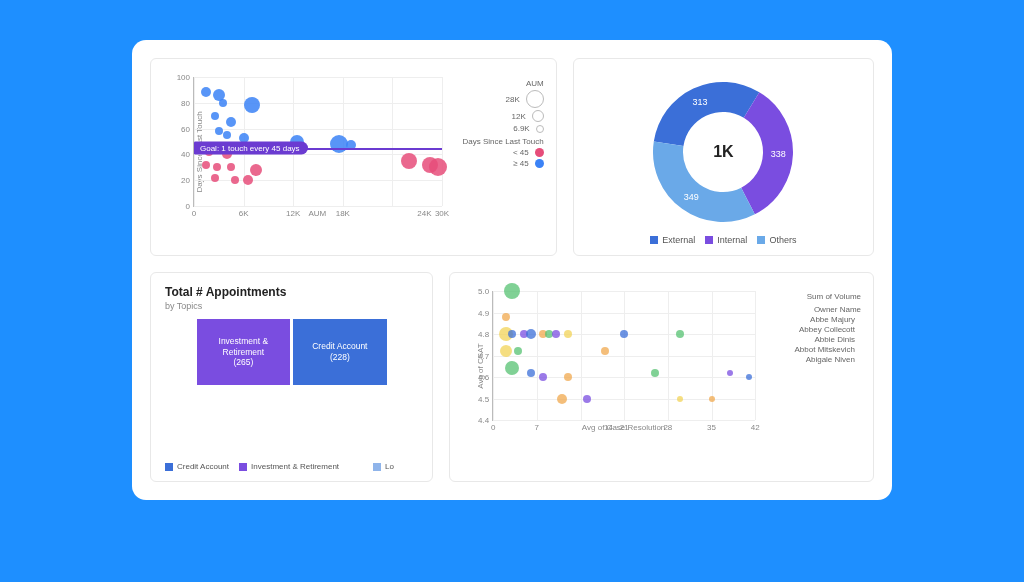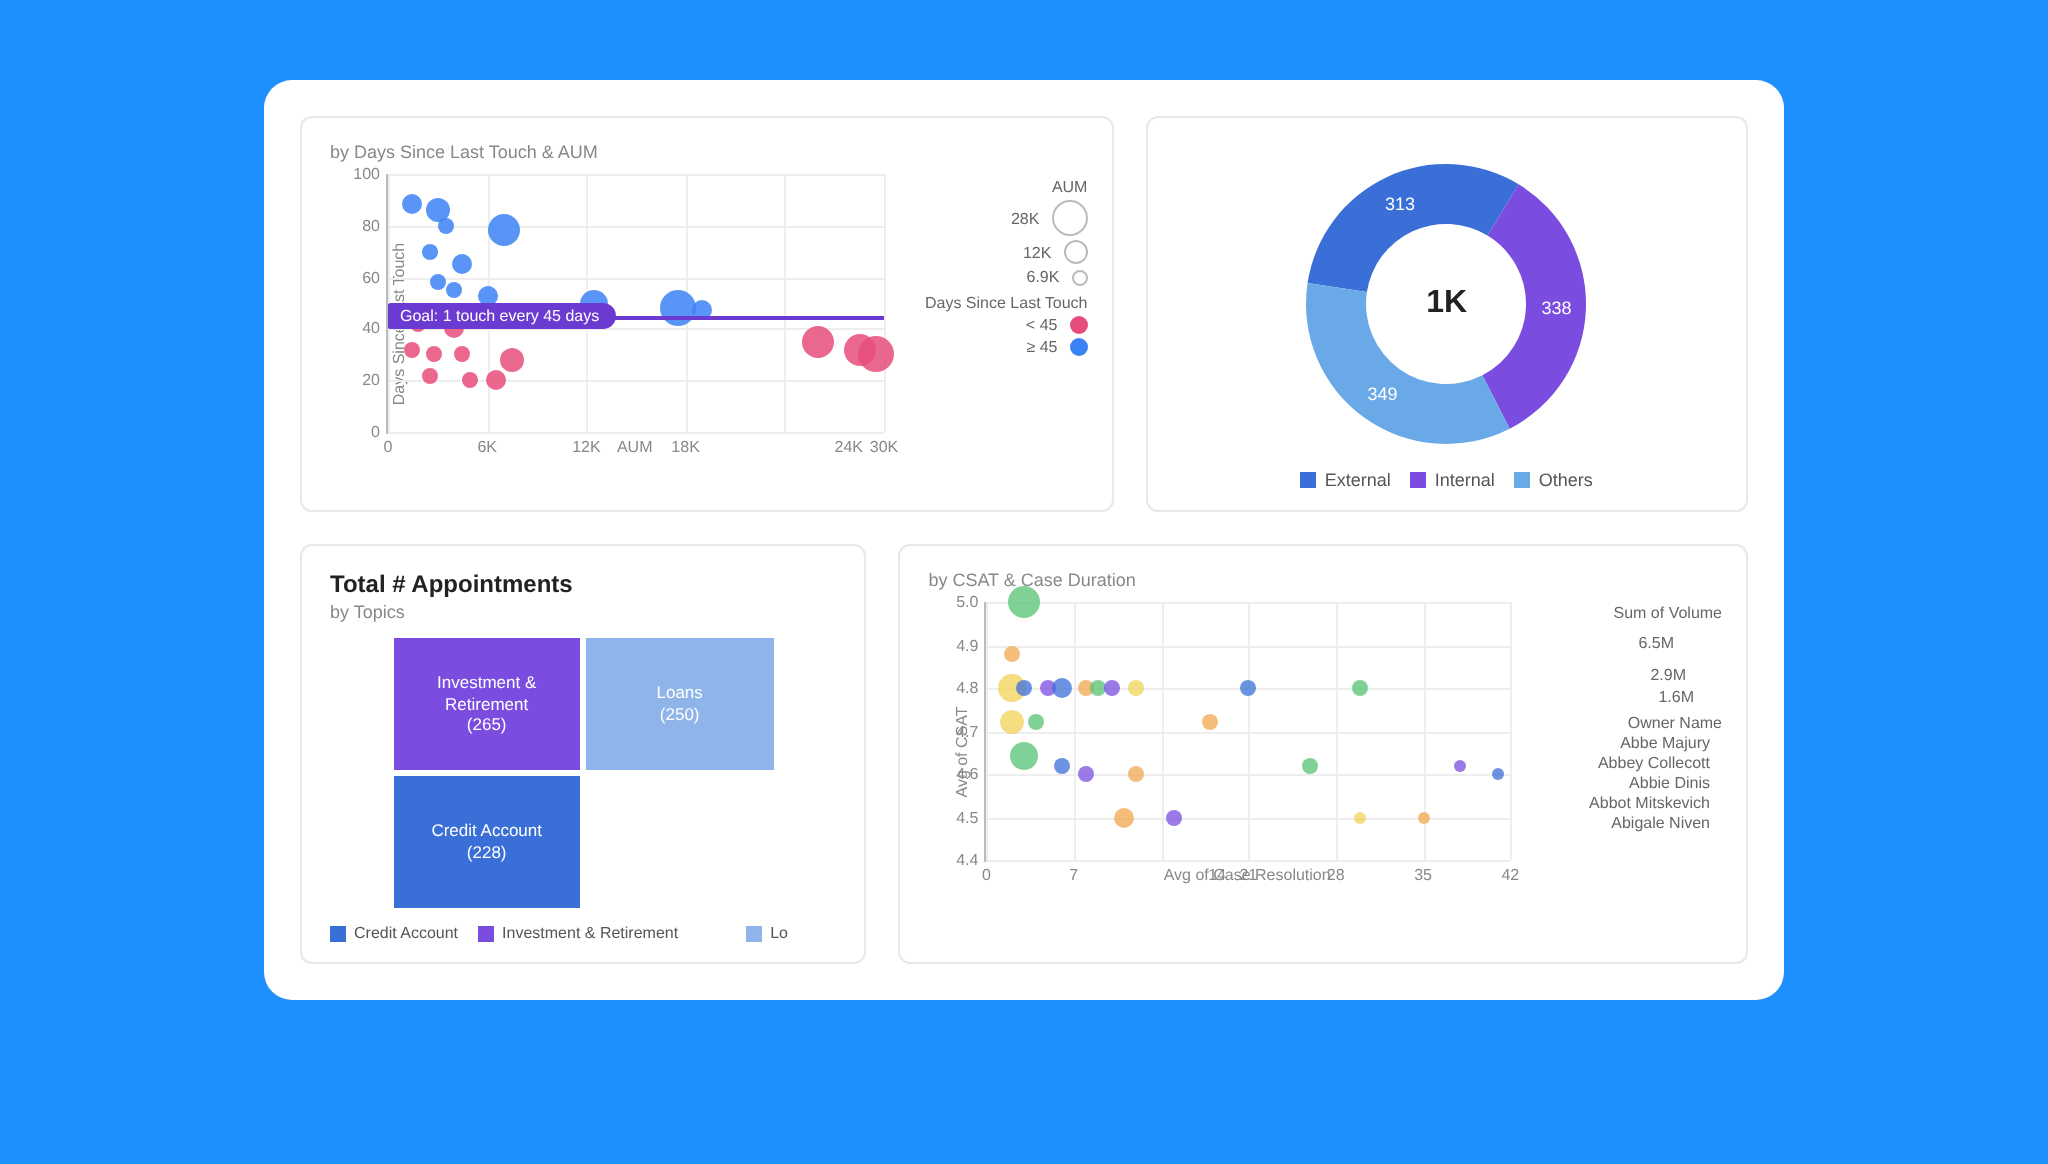--- a/index.html
+++ b/index.html
@@ -101,21 +101,20 @@
   .row2 { display:grid; grid-template-columns: 0.8fr 1.2fr; gap:16px; grid-column: 1 / 3;}
   .ap-legend { font-size:8px; color:#666; text-align:right;}
   .ap-legend .row { display:flex; align-items:center; justify-content:flex-end; gap:6px; margin:1px 0;}
 </style>
 </head>
 <body>
 
 <div class="page">
 
   <div class="card">
-    <p class="sub">by Days Since Last Touch &amp; AUM</p>
     <div class="chartwrap" style="height:150px; padding-right:100px;">
       <div class="yaxis-label">Days Since Last Touch</div>
       <div class="plot" id="plot1" style="height:130px;">
           <div class="hline" style="top: 129px;"></div>
           <div class="ytick" style="top: 129px;">0</div>
           <div class="hline" style="top: 103.2px;"></div>
           <div class="ytick" style="top: 103.2px;">20</div>
           <div class="hline" style="top: 77.4px;"></div>
           <div class="ytick" style="top: 77.4px;">40</div>
           <div class="hline" style="top: 51.6px;"></div>
@@ -212,32 +211,30 @@
     </div>
   </div>
 
   <div class="row2">
 
     <div class="card">
       <h2>Total # Appointments</h2>
       <p class="sub">by Topics</p>
       <div class="treemap" id="treemap">
           <div style="background: rgb(122, 77, 224);">Investment &amp; Retirement<br>(265)</div>
-          <div style="background: rgb(143, 180, 234);">Loans<br>(250)</div>
           <div style="background: rgb(59, 111, 216);">Credit Account<br>(228)</div>
         </div>
       <div class="tlegend" id="tleg">
           <span style="display: inline-flex; align-items: center; gap: 4px;"><span class="sq" style="background:#3b6fd8"></span>Credit Account</span>
           <span style="display: inline-flex; align-items: center; gap: 4px;"><span class="sq" style="background:#7a4de0"></span>Investment &amp; Retirement</span>
           <span style="display: inline-flex; align-items: flex-end; gap: 4px; padding-left: 24px;"><span class="sq" style="background:#8fb4ea"></span>Lo</span>
         </div>
     </div>
 
     <div class="card" style="position:relative;">
-      <p class="sub">by CSAT &amp; Case Duration</p>
       <div class="chartwrap" style="height:150px; padding-right:104px;">
         <div class="yaxis-label">Avg of CSAT</div>
         <div class="plot" id="plot2" style="height:130px;">
             <div class="hline" style="top: 129px;"></div>
             <div class="ytick" style="top: 129px;">4.4</div>
             <div class="hline" style="top: 107.5px;"></div>
             <div class="ytick" style="top: 107.5px;">4.5</div>
             <div class="hline" style="top: 86px;"></div>
             <div class="ytick" style="top: 86px;">4.6</div>
             <div class="hline" style="top: 64.5px;"></div>
@@ -285,34 +282,20 @@
             <div class="pt" style="left: 237.048px; top: 81.7px; width: 6px; height: 6px; background: rgb(122, 77, 224); opacity: 0.75;"></div>
             <div class="pt" style="left: 255.762px; top: 86px; width: 6px; height: 6px; background: rgb(59, 111, 216); opacity: 0.75;"></div>
             <div class="pt" style="left: 68.619px; top: 107.5px; width: 10px; height: 10px; background: rgb(240, 168, 78); opacity: 0.75;"></div>
             <div class="pt" style="left: 93.5714px; top: 107.5px; width: 8px; height: 8px; background: rgb(122, 77, 224); opacity: 0.75;"></div>
             <div class="pt" style="left: 187.143px; top: 107.5px; width: 6px; height: 6px; background: rgb(242, 211, 87); opacity: 0.75;"></div>
             <div class="pt" style="left: 218.333px; top: 107.5px; width: 6px; height: 6px; background: rgb(240, 168, 78); opacity: 0.75;"></div>
           </div>
         <div class="xaxis-label" style="margin-left:28px;">Avg of Case Resolution</div>
         <div class="sidelegend ap-legend" style="width:100px;">
           <div class="row">Sum of Volume</div>
-          <div id="sizeleg2">
-              <div class="row">
-                <span>6.5M</span>
-                <span class="bubble" style="width:18px;height:18px;border-color:#bbb"></span>
-              </div>
-              <div class="row">
-                <span>2.9M</span>
-                <span class="bubble" style="width:12px;height:12px;border-color:#bbb"></span>
-              </div>
-              <div class="row">
-                <span>1.6M</span>
-                <span class="bubble" style="width:8px;height:8px;border-color:#bbb"></span>
-              </div>
-            </div>
           <div class="row" style="margin-top:4px;">Owner Name</div>
           <div id="ownerleg">
               <div class="row">
                 <span>Abbe Majury</span>
                 <span class="dot" style="background:#3b6fd8"></span>
               </div>
               <div class="row">
                 <span>Abbey Collecott</span>
                 <span class="dot" style="background:#7a4de0"></span>
               </div>

